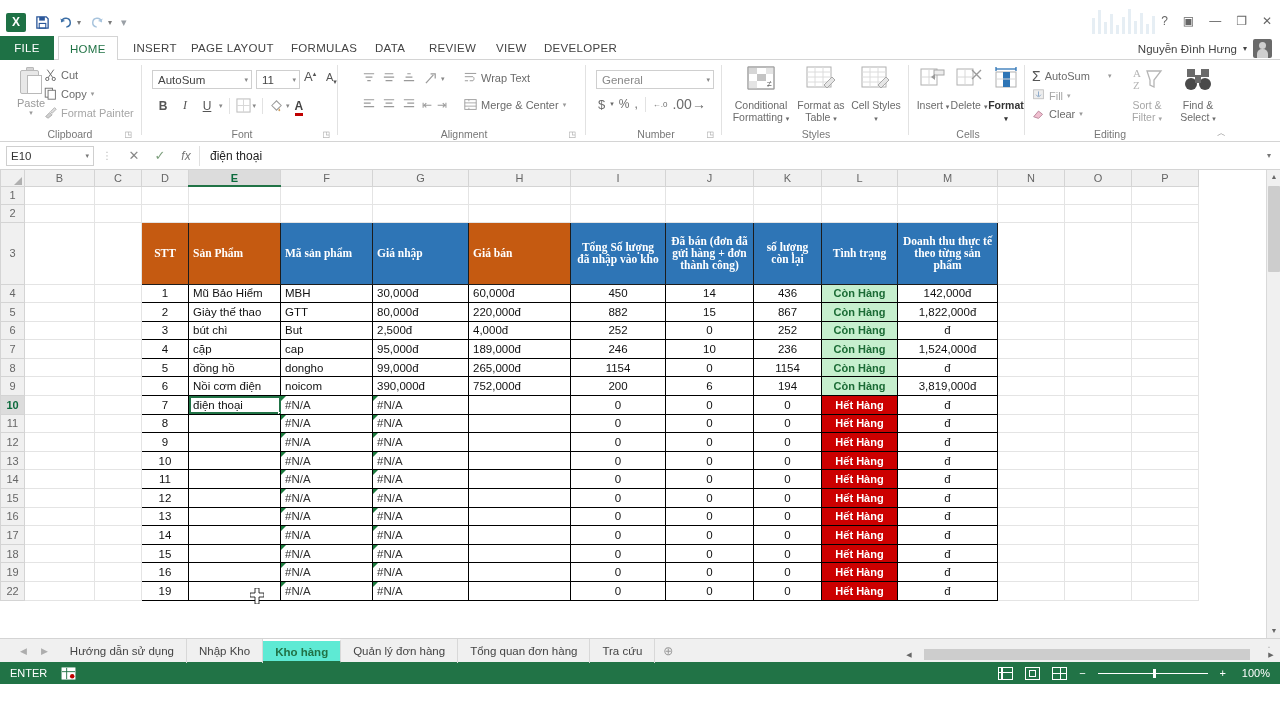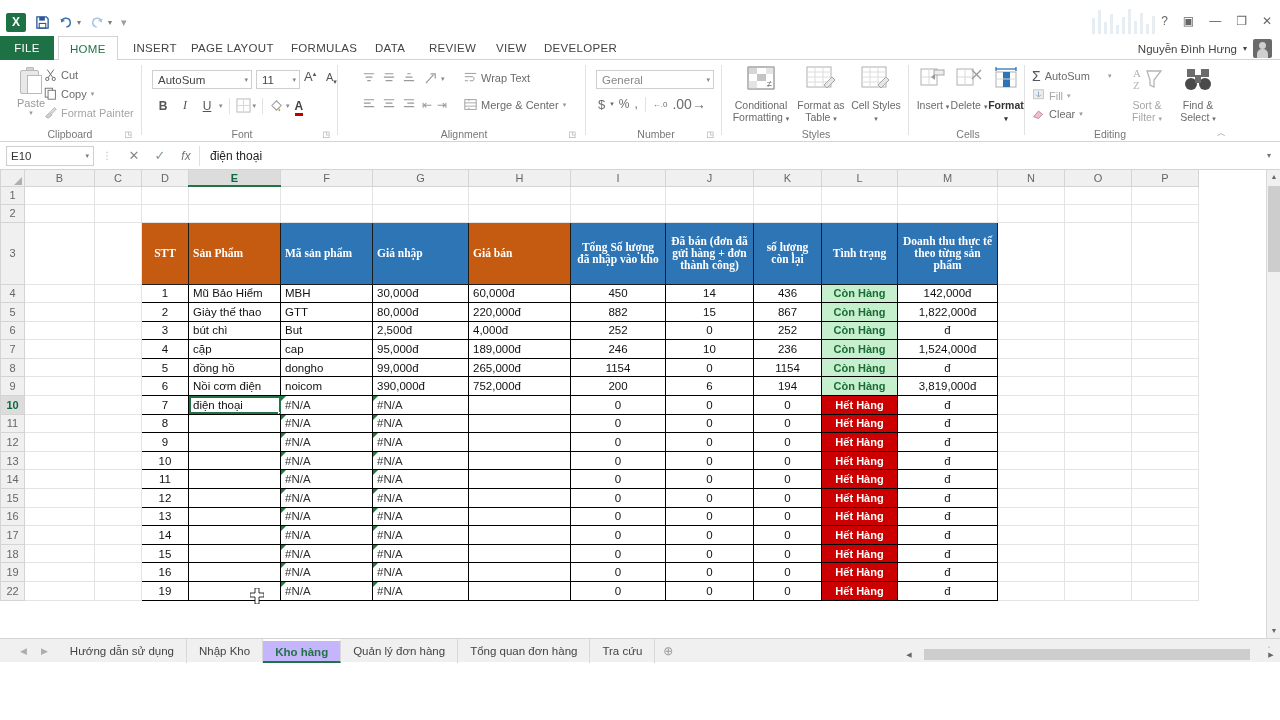--- a/index.html
+++ b/index.html
@@ -121,21 +121,21 @@
 
   
   .vscroll { position:absolute; right:0; top:0; width:14px; bottom:0; background:#f0f0f0; border-left:1px solid #d9d9d9; }
   .vthumb { position:absolute; left:1px; top:16px; width:12px; height:86px; background:#cdcdcd; border-radius:1px; }
   .sarrow { position:absolute; left:0; width:14px; height:14px; text-align:center; font-size:7px; color:#666; line-height:14px; }
 
   
   .sheetbar { position:relative; height:24px; background:#f0f0f0; border-top:1px solid #d4d4d4; display:flex; align-items:center; }
   .navbtns { display:flex; gap:14px; padding:0 10px 0 20px; color:#adadad; font-size:9px; }
   .stab { height:24px; line-height:24px; padding:0 12px; font-size:11.5px; color:#444; cursor:pointer; border-right:1px solid #d8d8d8; }
-  .stab.active { background:#c4b5fd; color:#217346; font-weight:bold; border-top:2px solid #fff; border-bottom:2px solid #217346; line-height:22px; }
+  .stab.active { background:#5eead4; color:#217346; font-weight:bold; border-top:2px solid #fff; border-bottom:2px solid #217346; line-height:22px; }
   .addsheet { width:26px; text-align:center; color:#9a9a9a; font-size:12px; cursor:pointer; }
   .hscroll { position:absolute; right:0; bottom:0; height:14px; left:900px; background:#f0f0f0; }
   .hthumb { position:absolute; left:24px; right:30px; top:1px; height:11px; background:#cdcdcd; }
 
   
   .statusbar { height:22px; background:#217346; color:#fff; display:flex; align-items:center; font-size:11px; }
   .st-left { display:flex; align-items:center; gap:14px; padding-left:10px; }
   .st-right { margin-left:auto; display:flex; align-items:center; gap:12px; padding-right:10px; }
   .vicon { width:15px; height:13px; border:1.4px solid #fff; position:relative; cursor:pointer; }
   .vicon.grid2::before { content:""; position:absolute; left:2px; top:0; bottom:0; width:1.4px; background:#fff; }
@@ -949,14 +949,35 @@
       </div>
     <div class="addsheet">⊕</div>
     <div style="margin-left:auto;padding-right:6px;color:#aaa;font-size:10px">⋮</div>
     <div class="hscroll">
       <span class="sarrow" style="left:2px;top:0">◀</span>
       <div class="hthumb"></div>
       <span class="sarrow" style="right:2px;left:auto;top:0">▶</span>
     </div>
   </div>
 
+  <div class="statusbar">
+    <div class="st-left">
+      <span>ENTER</span>
+      <svg width="15" height="13" viewBox="0 0 16 14">
+        <rect x="1" y="1" width="14" height="12" fill="#fff" stroke="#fff"></rect>
+        <path d="M1 5h14M6 1v12" stroke="#217346" stroke-width="1"></path>
+        <circle cx="12" cy="10" r="2.4" fill="#c00000"></circle>
+      </svg>
+    </div>
+    <div class="st-right">
+      <span class="vicon grid2"></span>
+      <span class="vicon page"></span>
+      <span class="vicon brk"></span>
+      <span class="zminus">−</span>
+      <span class="zslider">
+          <span class="zthumb"></span>
+        </span>
+      <span class="zplus">+</span>
+      <span class="zoomlbl">100%</span>
+    </div>
+  </div>
   <div class="bottom-black"></div>
 </div>
 
 </body></html>

